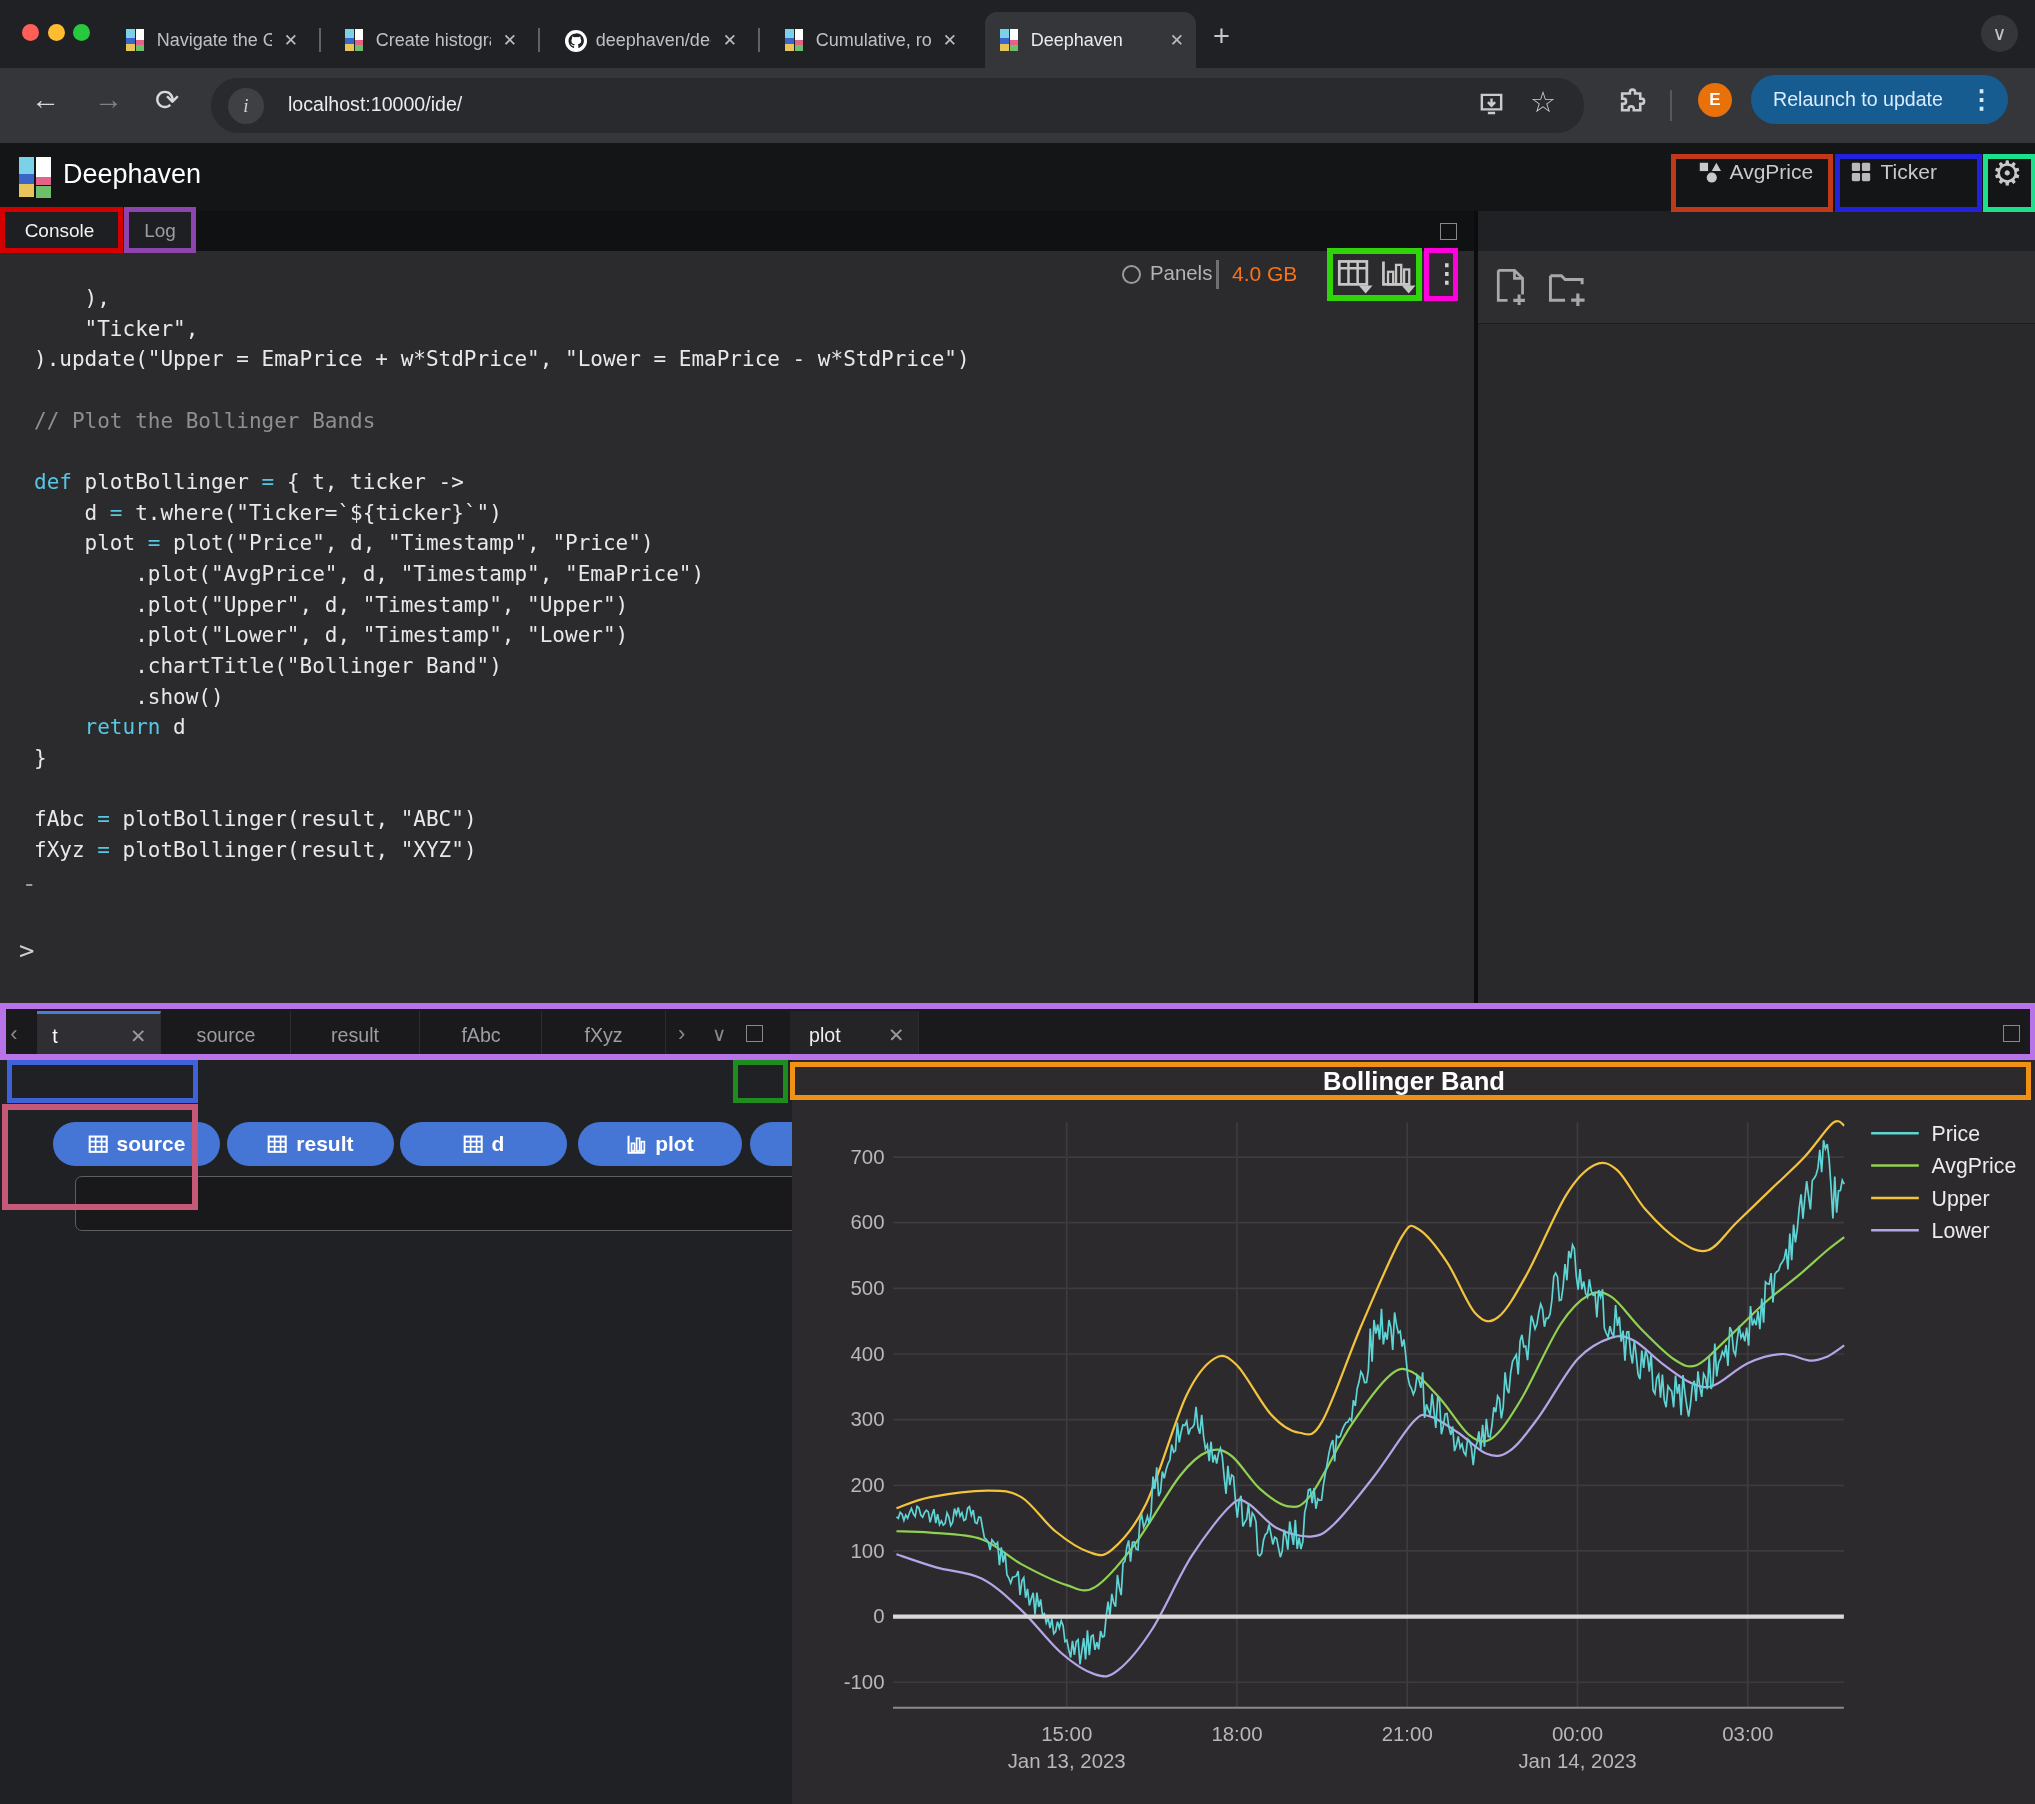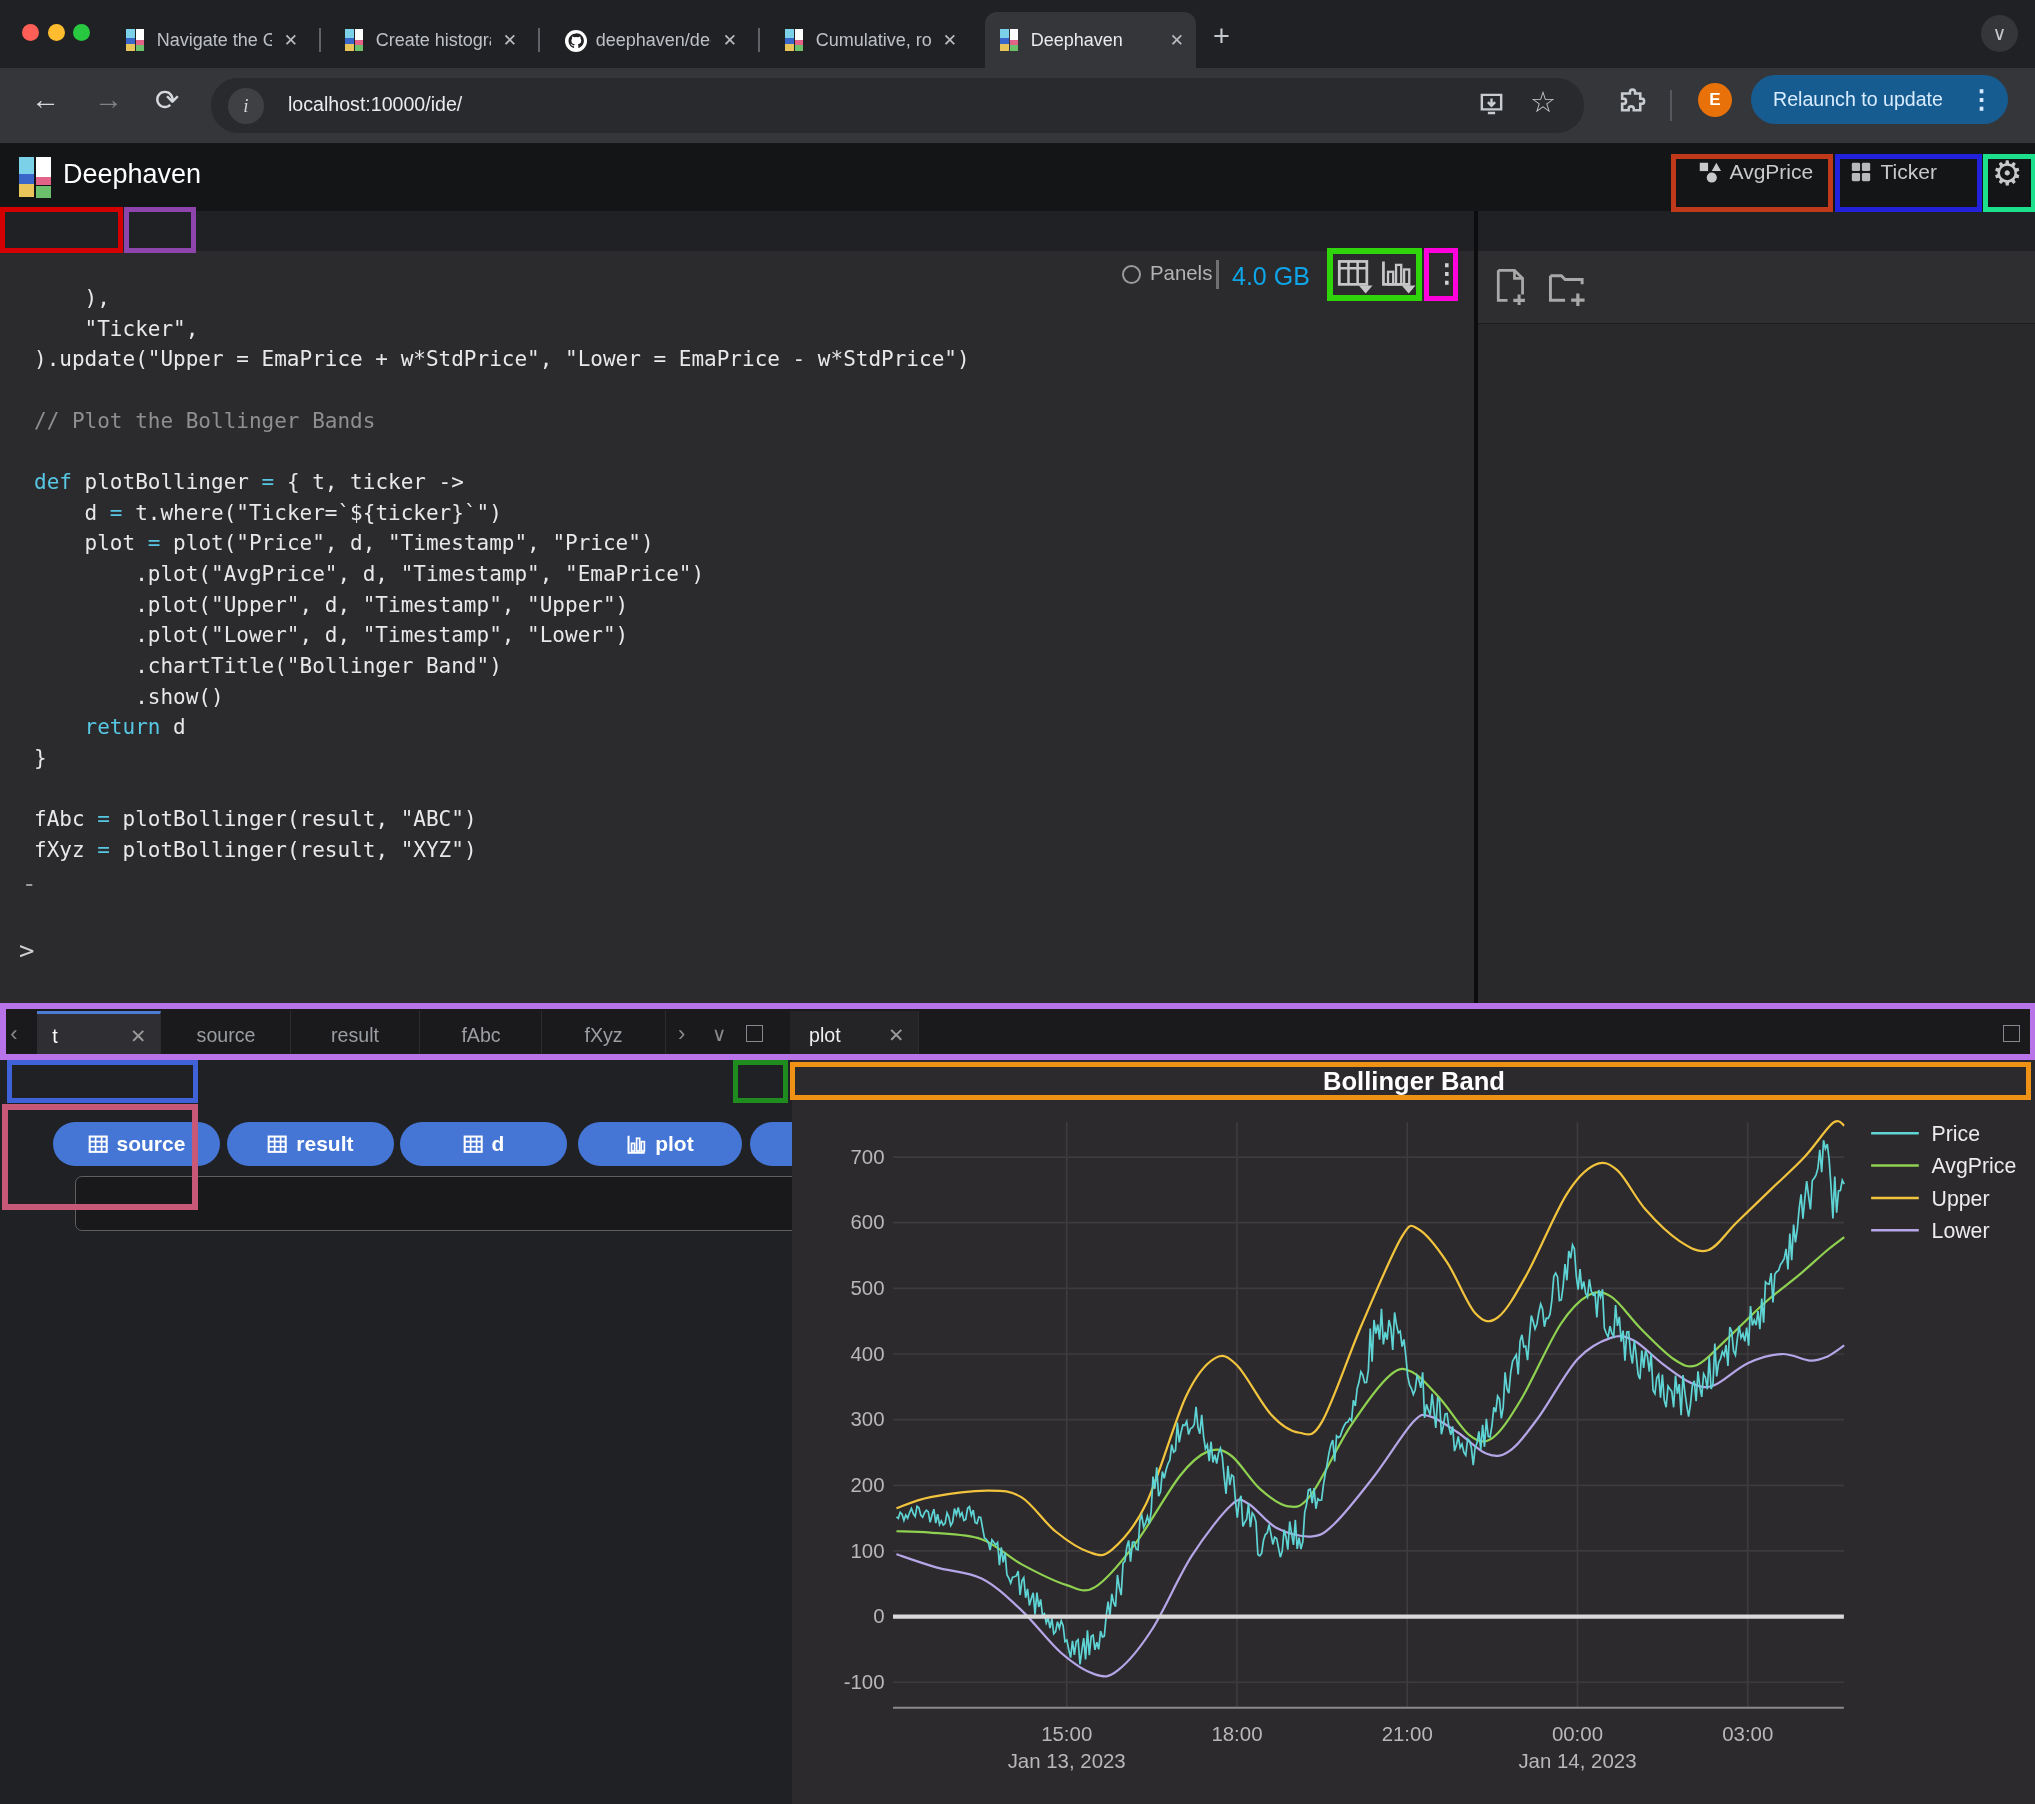--- a/index.html
+++ b/index.html
@@ -211,28 +211,37 @@
           <rect x="2" y="2" width="9" height="9" rx="1.5" fill="#b9b9b9"></rect>
           <rect x="13" y="2" width="9" height="9" rx="1.5" fill="#b9b9b9"></rect>
           <rect x="2" y="13" width="9" height="9" rx="1.5" fill="#b9b9b9"></rect>
           <rect x="13" y="13" width="9" height="9" rx="1.5" fill="#b9b9b9"></rect>
         </svg>
       <span>Ticker</span>
     </div>
     <div class="abs" style="left:1992px;top:10.2px;font-size:34px;color:#c9c9c9">⚙</div>
   </div>
 
+  <div class="abs trow" style="left:0;width:1474px">
+    <div class="abs ptab" style="left:0;width:119px;background:#1e1f22;color:#f2f2f2;justify-content:center">
+        <span>Console</span>
+      </div>
+    <div class="abs ptab" style="left:126px;width:68px;background:#1e1f22;color:#9a9da1;justify-content:center">
+        <span>Log</span>
+      </div>
+    <div class="abs maxbox" style="left:1440px;top:12px"></div>
+  </div>
 
 
   <div class="abs consolepanel">
 
     <div class="abs" style="left:1122px;top:13.6px;width:19px;height:19px;border:2.6px solid #9a9a9a;border-radius:50%;box-sizing:border-box"></div>
     <div class="abs" style="left:1150px;top:11px;font-size:20.4px;color:#b3b3b3">Panels</div>
     <div class="abs" style="left:1216px;top:8.5px;width:3.4px;height:29px;background:#707070"></div>
-    <div class="abs" style="left:1232px;top:11px;font-size:25px;color:#0ea5e9">4.0 GB</div>
+    <div class="abs" style="left:1232px;top:11px;font-size:21px;color:#f97316">4.0 GB</div>
     <svg class="abs" style="left:1337px;top:6.8px" width="39" height="39" viewBox="0 0 34 34">
       <rect x="2" y="3" width="24" height="20" fill="none" stroke="#c6c6c6" stroke-width="2.4"></rect>
       <path d="M2 9h24 M10 3v20 M18 3v20" stroke="#c6c6c6" stroke-width="2.2"></path>
       <path d="M19 24 L31 24 L25 31 Z" fill="#c6c6c6"></path>
       </svg>
     <svg class="abs" style="left:1380px;top:6.8px" width="39" height="39" viewBox="0 0 34 34">
       <path d="M3 3v20h23" fill="none" stroke="#c6c6c6" stroke-width="2.4"></path>
       <rect x="7" y="12" width="4.5" height="11" fill="none" stroke="#c6c6c6" stroke-width="2"></rect>
       <rect x="14" y="6" width="4.5" height="17" fill="none" stroke="#c6c6c6" stroke-width="2"></rect>
       <rect x="21" y="10" width="4.5" height="13" fill="none" stroke="#c6c6c6" stroke-width="2"></rect>

